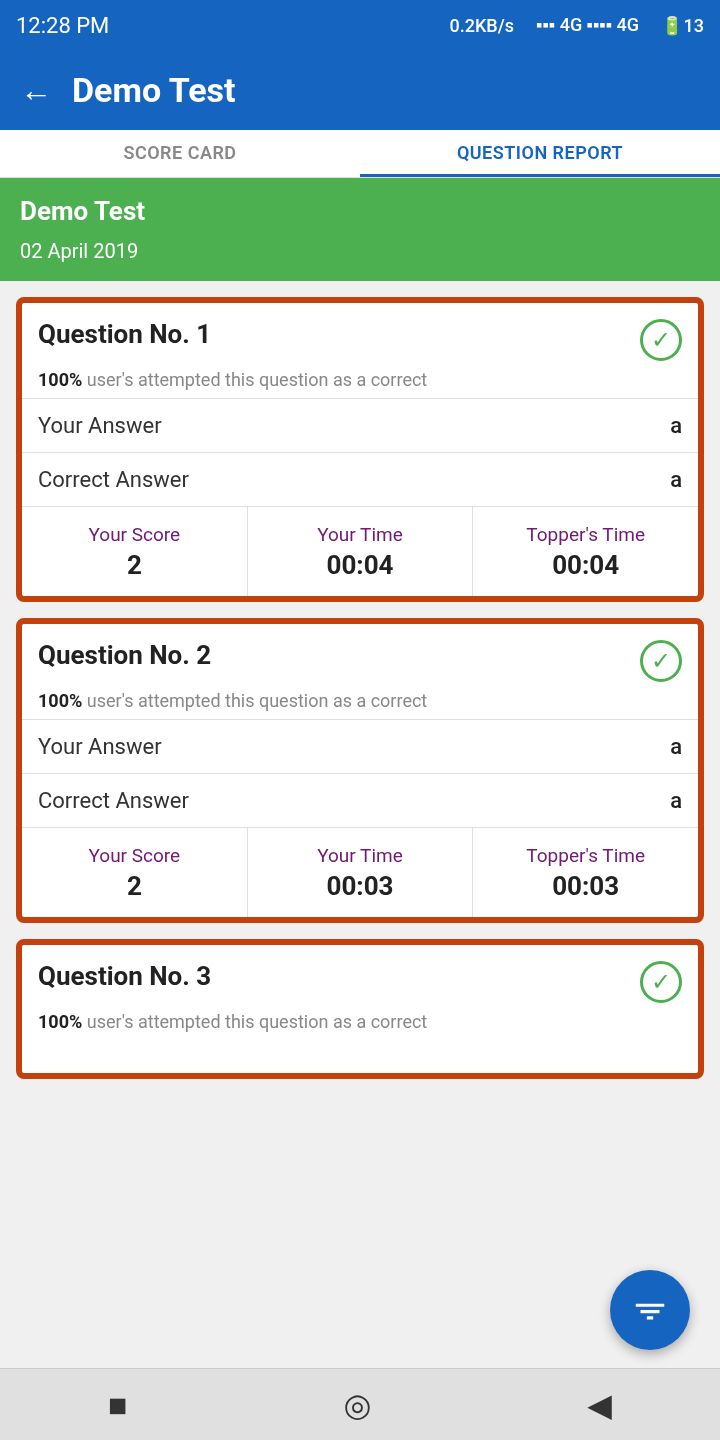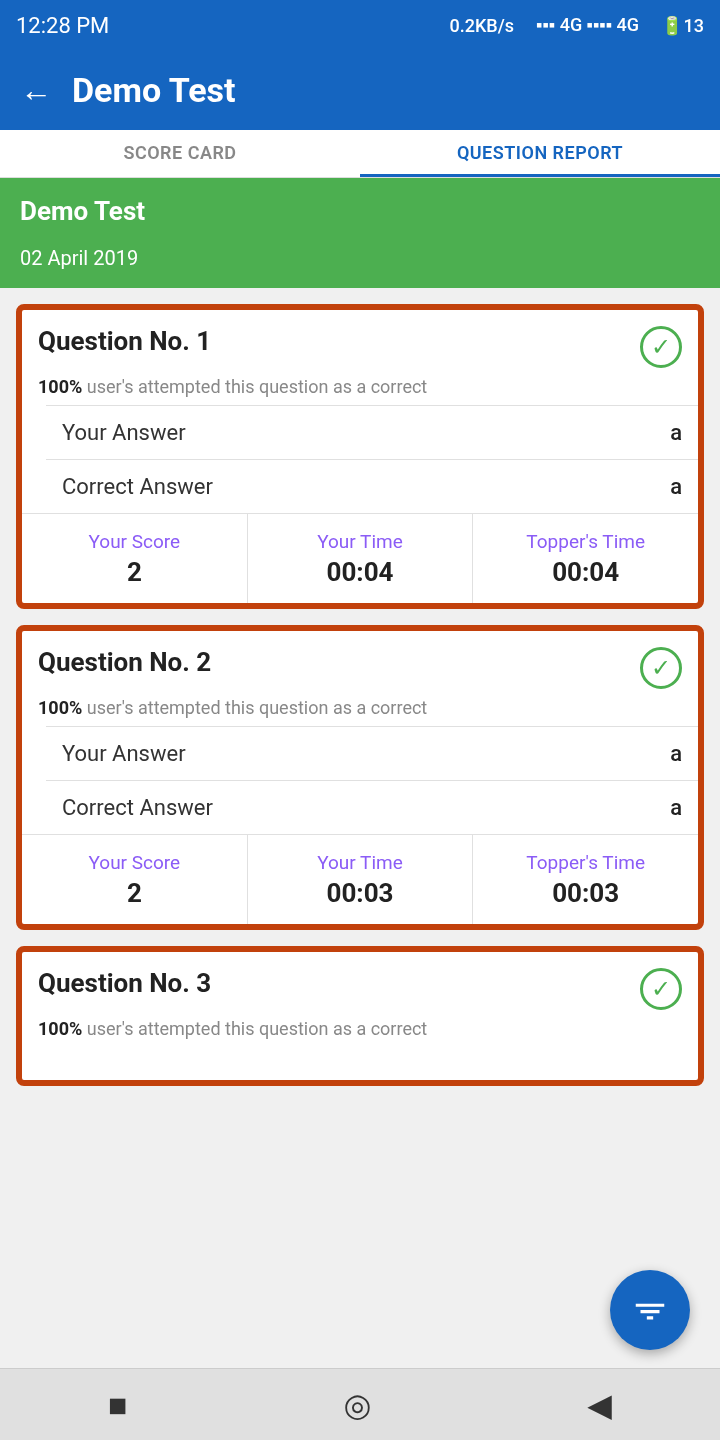--- a/index.html
+++ b/index.html
@@ -77,21 +77,21 @@
       padding: 18px 20px;
     }
     .test-banner .test-name {
       color: white;
       font-size: 26px;
       font-weight: bold;
     }
     .test-banner .test-date {
       color: white;
       font-size: 20px;
-      margin-top: 20px;
+      margin-top: 13px;
     }
 
     
     .content {
       padding: 16px;
       background: #f0f0f0;
     }
 
     
     .question-card {
@@ -139,21 +139,20 @@
 
     
     .answer-row {
       display: flex;
       align-items: center;
       justify-content: space-between;
       padding: 14px 16px;
       border-top: 1px solid #e0e0e0;
       font-size: 22px;
       color: #333;
-      margin-left: 24px;
     }
     .answer-row .answer-val {
       font-size: 22px;
       font-weight: 500;
       color: #222;
     }
 
     
     .stats-row {
       display: flex;
@@ -166,21 +165,21 @@
       align-items: center;
       justify-content: center;
       padding: 16px 8px;
       border-right: 1px solid #e0e0e0;
     }
     .stat-cell:last-child {
       border-right: none;
     }
     .stat-label {
       font-size: 19px;
-      color: #8b5cf6;
+      color: #701a75;
       text-align: center;
     }
     .stat-value {
       font-size: 26px;
       font-weight: bold;
       color: #222;
       margin-top: 4px;
     }
 
     

